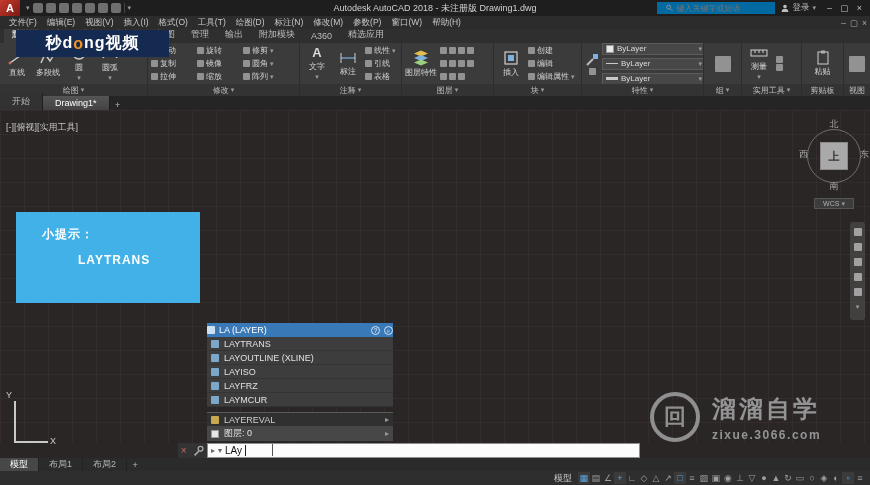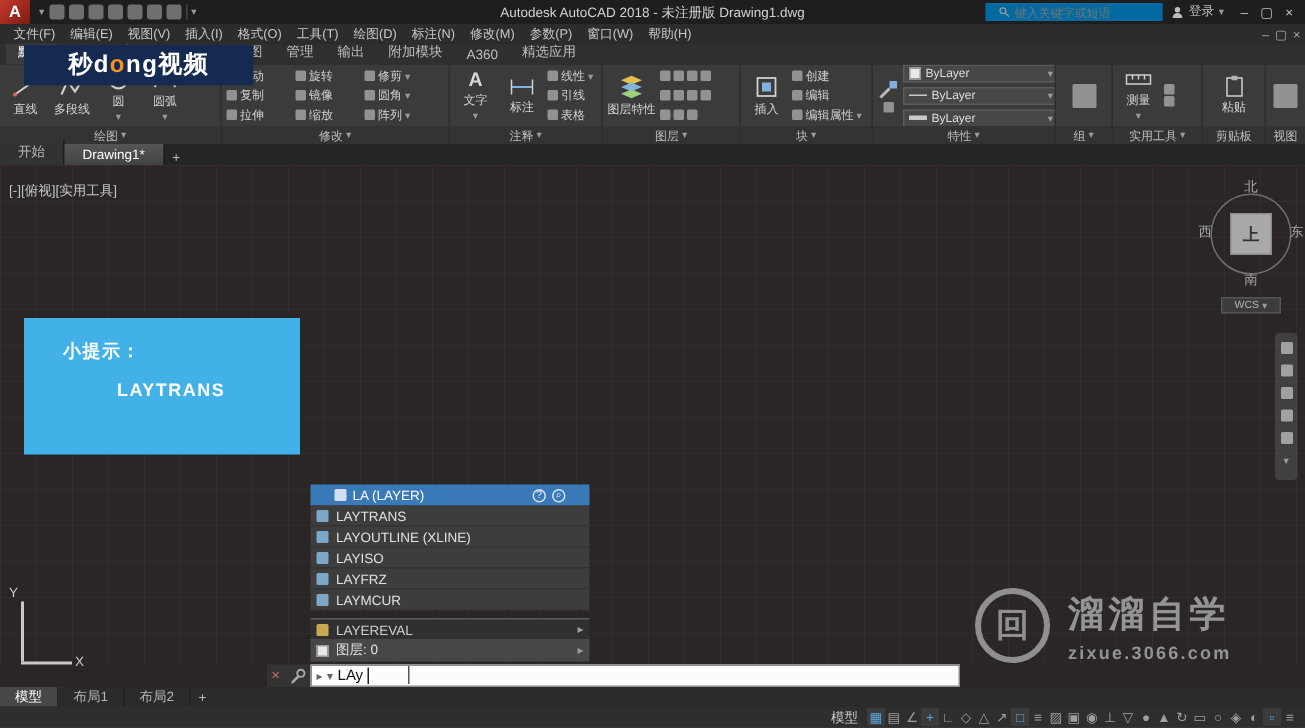--- a/index.html
+++ b/index.html
@@ -73,21 +73,21 @@
   .vc-w { position:absolute; left:1px; top:30px; }
   .vc-e { position:absolute; right:1px; top:30px; }
   .vc-circle { position:absolute; left:9px; top:11px; width:54px; height:54px; border:1px solid #6e6e6e; border-radius:50%; }
   .vc-face { position:absolute; left:22px; top:24px; width:28px; height:28px; background:#a9a9a9; color:#333; font-weight:bold; display:flex; align-items:center; justify-content:center; font-size:11px; border:1px solid #8b8b8b; }
   .wcschip { position:absolute; left:16px; top:80px; width:40px; height:11px; background:#3c3c3c; border:1px solid #555; color:#b0b0b0; font-size:7px; display:flex; align-items:center; justify-content:center; gap:2px; }
   
   .navbar { position:absolute; left:850px; top:222px; width:15px; height:98px; background:rgba(95,95,95,0.45); border-radius:3px; display:flex; flex-direction:column; align-items:center; gap:7px; padding:6px 0; z-index:5; }
   .nav-ic { width:8px; height:8px; background:#c3c3c3; opacity:.75; border-radius:1px; }
   
   .popup { position:absolute; left:207px; top:323px; width:186px; font-size:9px; z-index:8; }
-  .pop-head { height:14px; background:#3a79b8; color:#fff; display:flex; align-items:center; padding:0 16px; gap:4px; }
+  .pop-head { height:14px; background:#3a79b8; color:#fff; display:flex; align-items:center; padding:0 0; gap:4px; }
   .pop-head .hlabel { flex:1; }
   .hicon { width:9px; height:9px; border:1px solid #d5e4f2; border-radius:50%; font-size:7px; line-height:7px; display:flex; align-items:center; justify-content:center; color:#eaf2fa; }
   .pop-item { height:14px; background:#3d3d3d; border-bottom:1px solid #343434; color:#e0e0e0; display:flex; align-items:center; padding:0 4px; gap:5px; }
   .pop-ic { width:8px; height:8px; background:#7da7c9; border-radius:1px; flex:0 0 auto; }
   .pop-sys { margin-top:5px; height:14px; background:#303030; border-top:1px solid #5a5a5a; color:#cfcfcf; display:flex; align-items:center; padding:0 4px; gap:5px; }
   .pop-layer { height:15px; background:#474747; display:flex; align-items:center; gap:5px; padding:0 4px; color:#e2e2e2; }
   .pexp { margin-left:auto; color:#9a9a9a; font-size:8px; }
   
   .cmd-tools { position:absolute; left:178px; top:443px; width:29px; height:15px; background:#333; display:flex; align-items:center; justify-content:space-around; z-index:8; }
   .cmd-x { color:#c86a6a; font-size:10px; }

